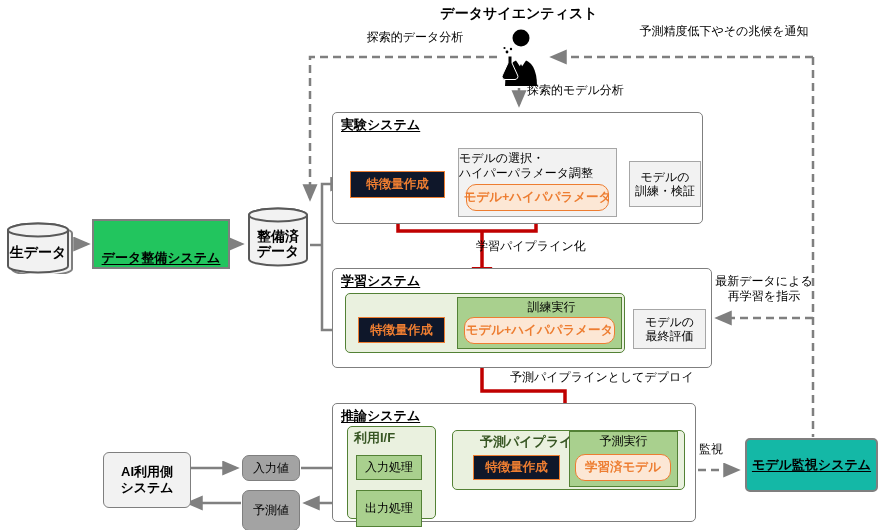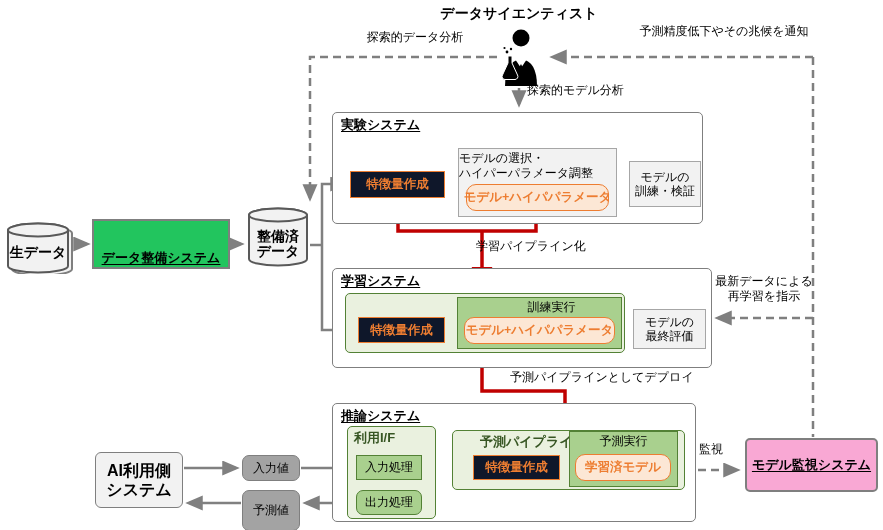--- a/index.html
+++ b/index.html
@@ -14,21 +14,21 @@
   .sys{background:#fff; border:1.6px solid #7F7F7F; border-radius:5px;}
   .sys-title{font-size:13px; font-weight:bold; text-decoration:underline; text-underline-offset:2px; white-space:nowrap;}
   .gbox{background:#F2F2F2; border:1.5px solid #A6A6A6; font-size:12px; line-height:1.2; white-space:pre-line;}
   .gbig{background:#22c55e; border:2px solid #7F7F7F;align-items:flex-end;}
   .obox{background:#0f172a; border:1.8px solid #ED7D31; color:#ED7D31; font-weight:bold; font-size:12.5px; white-space:nowrap;}
   .orad{border-radius:10px; background:#FCE7D5;}
   .pipe{background:#EAF1DF; border:1.8px solid #538135; border-radius:5px;}
   .pipe-title{color:#375623; font-size:13px; font-weight:bold; white-space:nowrap;}
   .mgreen{background:#A9D08E; border:1.6px solid #538135; font-size:12px;}
   .vbox{background:#a3a3a3; border:1.6px solid #7F7F7F; border-radius:7px; font-size:12px;}
-  .stack{background:#F2F2F2; border:1.6px solid #7F7F7F; border-radius:6px; font-size:16px; font-weight:bold; white-space:pre-line; line-height:1.2;}
+  .stack{background:#F2F2F2; border:1.6px solid #7F7F7F; border-radius:6px; font-size:13px; font-weight:bold; white-space:pre-line; line-height:1.2;margin-left:8px;}
   .stack::before,.stack::after{
     content:""; position:absolute; left:3px; top:3px; width:100%; height:100%;
     background:#F2F2F2; border:1.6px solid #7F7F7F; border-radius:6px; z-index:-1; box-sizing:border-box;
   }
   .stack::after{left:7px; top:7px; z-index:-2;}
   .wires{position:absolute; left:0; top:0; pointer-events:none;}
   .cyl-label{position:absolute; left:0; top:0; width:100%; height:100%;
     display:flex; align-items:center; justify-content:center; text-align:center;
     font-weight:bold; font-size:14px; line-height:1.1; white-space:pre-line;}
 </style>
@@ -145,30 +145,30 @@
   <div class="abs lbl" style="left:457px;top:300px;width:165px;text-align:center;margin-left:12px;">訓練実行</div>
   <div class="abs obox orad ctr" style="left:464px;top:317px;width:151px;height:27px;">モデル+ハイパパラメータ</div>
   <div class="abs gbox ctr" style="left:633px;top:309px;width:73px;height:40px;">モデルの
 最終評価</div>
 
   <div class="abs sys" style="left:332px;top:403px;width:364px;height:119px;"></div>
   <div class="abs sys-title" style="left:341px;top:407px;">推論システム</div>
   <div class="abs pipe" style="left:347px;top:426px;width:89px;height:93px;"></div>
   <div class="abs pipe-title" style="left:354px;top:429px;">利用I/F</div>
   <div class="abs mgreen ctr" style="left:356px;top:455px;width:66px;height:25px;">入力処理</div>
-  <div class="abs mgreen ctr" style="left:356px;top:490px;width:66px;height:25px;border-radius:7px;">出力処理</div>
+  <div class="abs mgreen ctr" style="left:356px;top:490px;width:66px;height:37px;">出力処理</div>
   <div class="abs pipe" style="left:452px;top:430px;width:233px;height:60px;"></div>
   <div class="abs pipe-title" style="left:480px;top:433px;">予測パイプライン</div>
   <div class="abs obox ctr" style="left:473px;top:455px;width:87px;height:25px;">特徴量作成</div>
   <div class="abs mgreen" style="left:569px;top:431px;width:109px;height:56px;"></div>
   <div class="abs lbl" style="left:569px;top:434px;width:109px;text-align:center;">予測実行</div>
   <div class="abs obox orad ctr" style="left:575px;top:454px;width:96px;height:27px;">学習済モデル</div>
 
   <div class="abs stack ctr" style="left:95px;top:452px;width:88px;height:56px;">AI利用側
 システム</div>
   <div class="abs vbox ctr" style="left:242px;top:455px;width:58px;height:26px;">入力値</div>
   <div class="abs vbox ctr" style="left:242px;top:490px;width:58px;height:41px;">予測値</div>
 
-  <div class="abs ctr" style="left:745px;top:438px;width:133px;height:54px;background:#f9a8d4;border:2px solid #7F7F7F;border-radius:5px;">
+  <div class="abs ctr" style="left:745px;top:438px;width:133px;height:54px;background:#14b8a6;border:2px solid #7F7F7F;border-radius:5px;">
     <span class="sys-title">モデル監視システム</span>
   </div>
 
 </div>
 
 </body></html>

